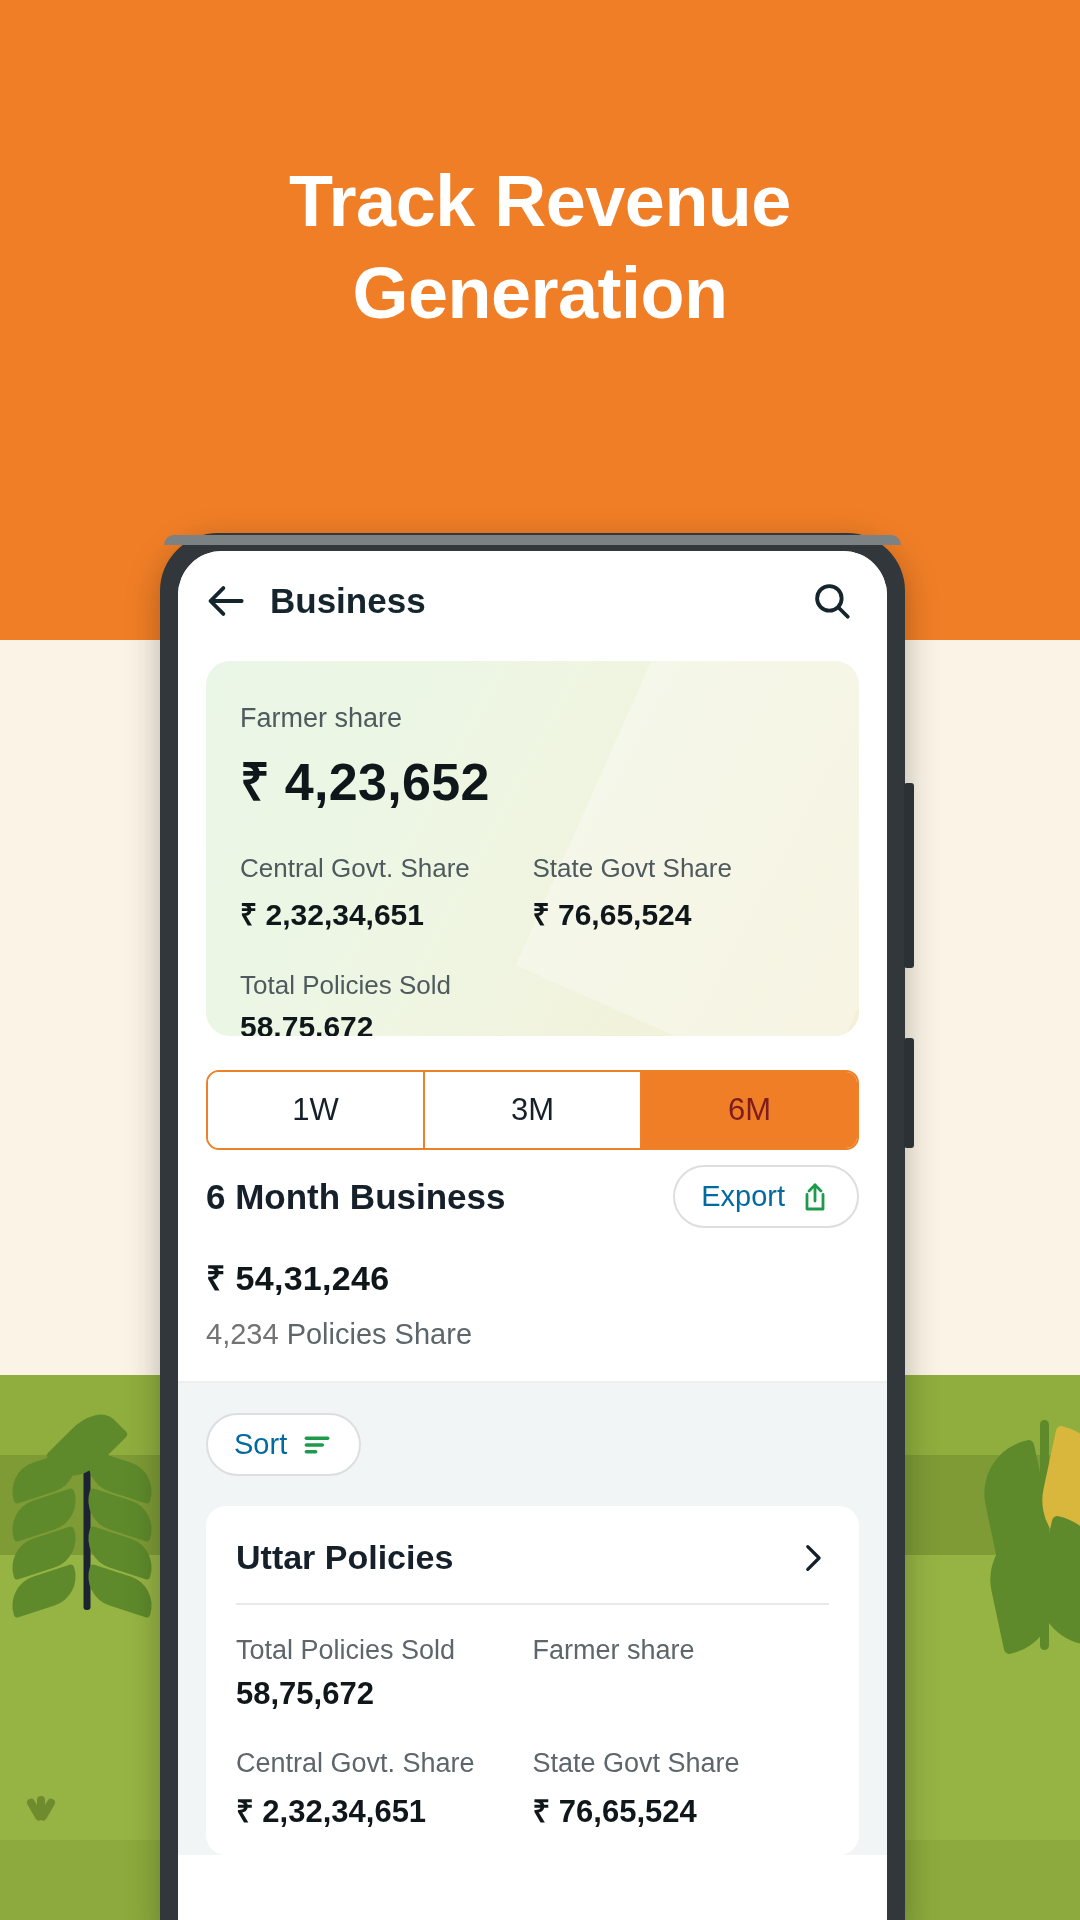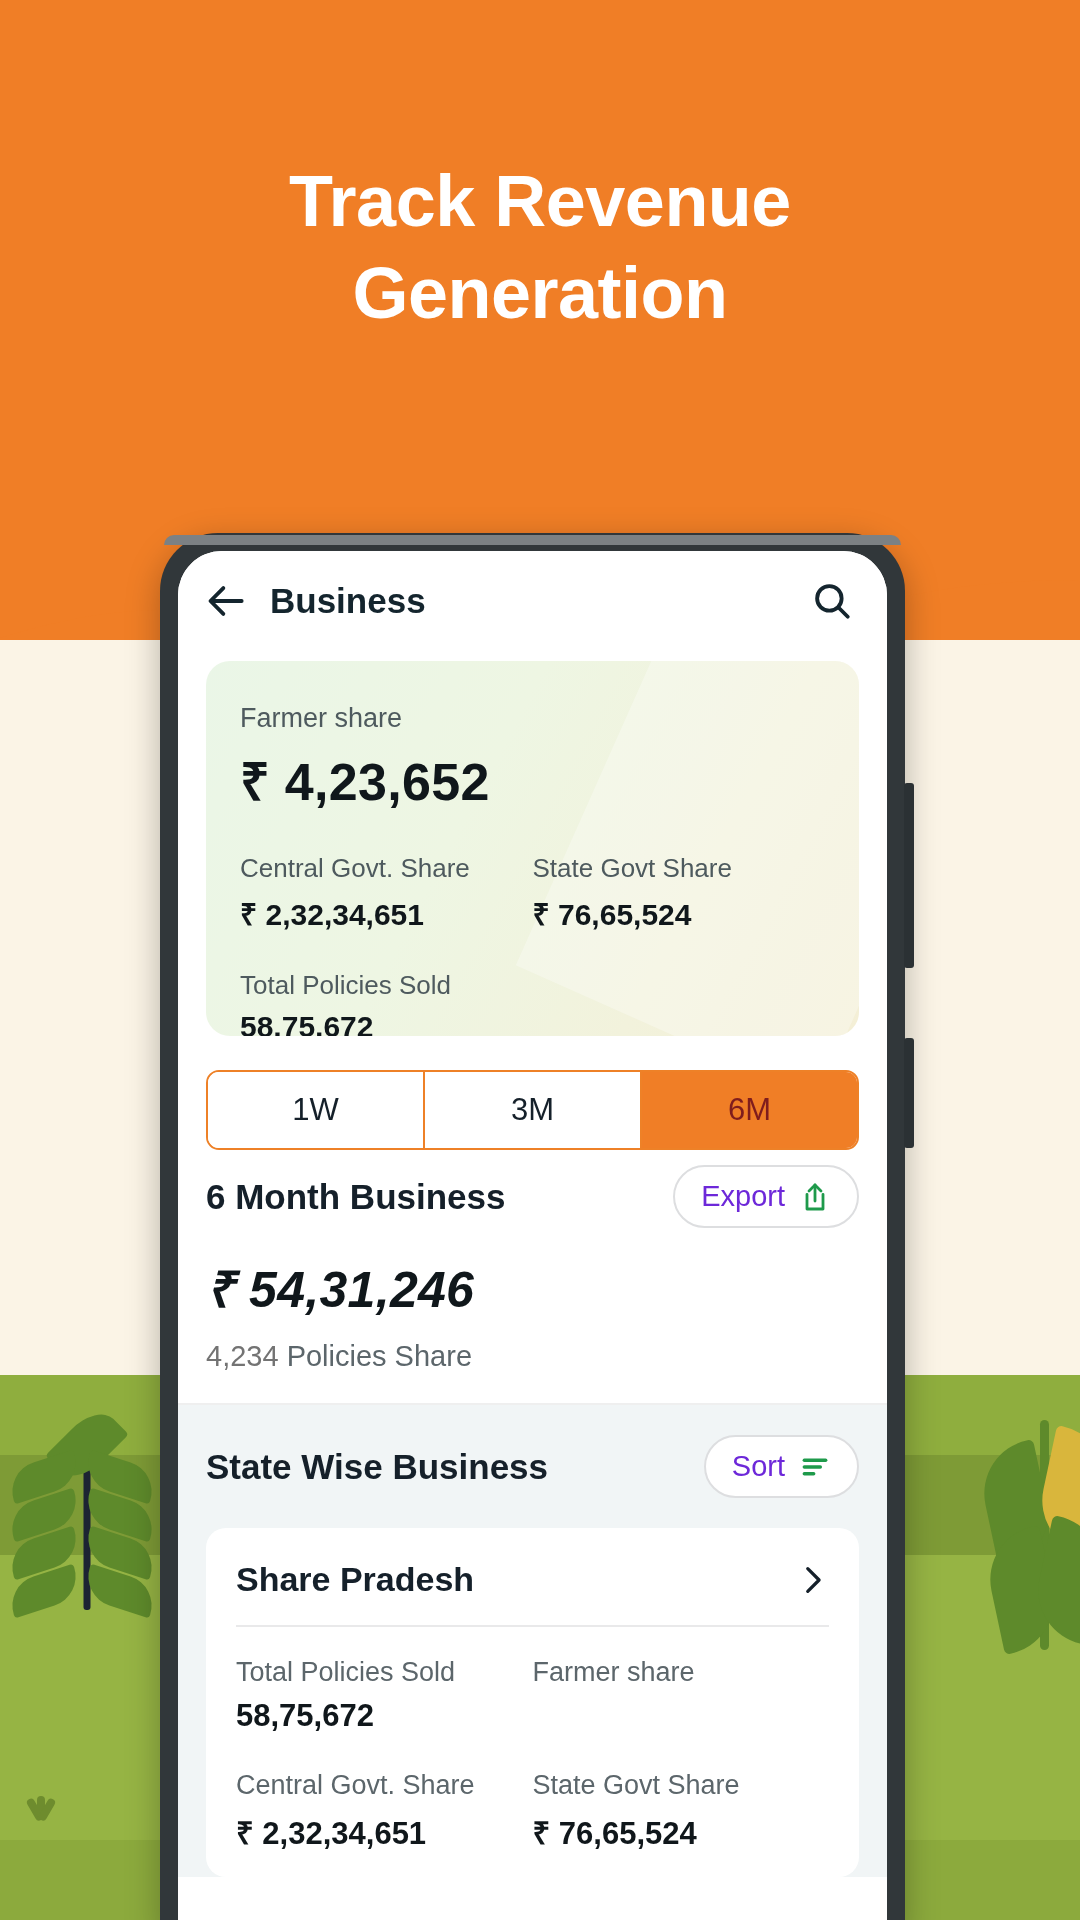--- a/index.html
+++ b/index.html
@@ -163,24 +163,24 @@
     padding:15px 28px 30px 28px; background:#fff;
     border-bottom:2px solid #EFEFEF;
   }
   .period-head { display:flex; align-items:center; justify-content:space-between; }
   .period-title { font-size:35px; font-weight:bold; color:#15202A; }
   .pill {
     display:flex; align-items:center; gap:14px;
     border:2px solid #DDDEE0; border-radius:32px;
     padding:13px 26px; background:#fff;
   }
-  .pill-label { font-size:29px; color:#6d28d9; font-weight:normal;text-align:right; }
+  .pill-label { font-size:29px; color:#0369a1; font-weight:normal;text-align:right; }
   .period-amount {
-    font-size:50px; font-weight:bold; color:#10171B;
-    margin-top:26px; letter-spacing:0.3px;font-style:italic;
+    font-size:34px; font-weight:bold; color:#10171B;
+    margin-top:26px; letter-spacing:0.3px;
   }
   .period-sub { font-size:29px; color:#5C666B; margin-top:18px; }
   .period-sub b { color:#737373; font-weight:normal; }
 
   
   .statewise { background:#F1F5F6; padding:30px 28px 0 28px; min-height:400px; }
   .sw-head { display:flex; align-items:center; justify-content:space-between; }
   .sw-title { font-size:35px; font-weight:bold; color:#15202A; }
 
   .state-card {
@@ -313,34 +313,33 @@
         </div>
       </div>
       <div class="period-amount">₹ 54,31,246</div>
       <div class="period-sub">
         <b>4,234</b><span> Policies Share</span>
       </div>
     </div>
 
     <div class="statewise">
       <div class="sw-head">
-        <div class="sw-title">State Wise Business</div>
         <div class="pill">
           <span class="pill-label">Sort</span>
           <svg width="32" height="32" viewBox="0 0 24 24" stroke="#1E9A4B" stroke-width="2.6" stroke-linecap="round">
             <line x1="4" y1="7" x2="20" y2="7"></line>
             <line x1="4" y1="12" x2="16" y2="12"></line>
             <line x1="4" y1="17" x2="11" y2="17"></line>
           </svg>
         </div>
       </div>
 
       <div class="state-card">
         <div class="state-card-head">
-          <div class="state-name">Share Pradesh</div>
+          <div class="state-name">Uttar Policies</div>
           <svg width="34" height="34" viewBox="0 0 24 24" fill="none" stroke="#15202A" stroke-width="2.3" stroke-linecap="round" stroke-linejoin="round">
             <polyline points="9,4 17,12 9,20"></polyline>
           </svg>
         </div>
         <div class="divider"></div>
         <div class="state-grid">
           <div class="state-cell">
             <div class="sc2-label">Total Policies Sold</div>
             <div class="sc2-value">58,75,672</div>
           </div>

